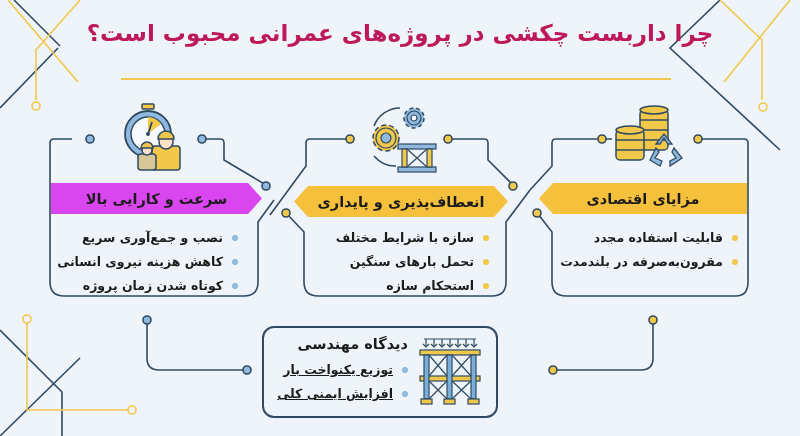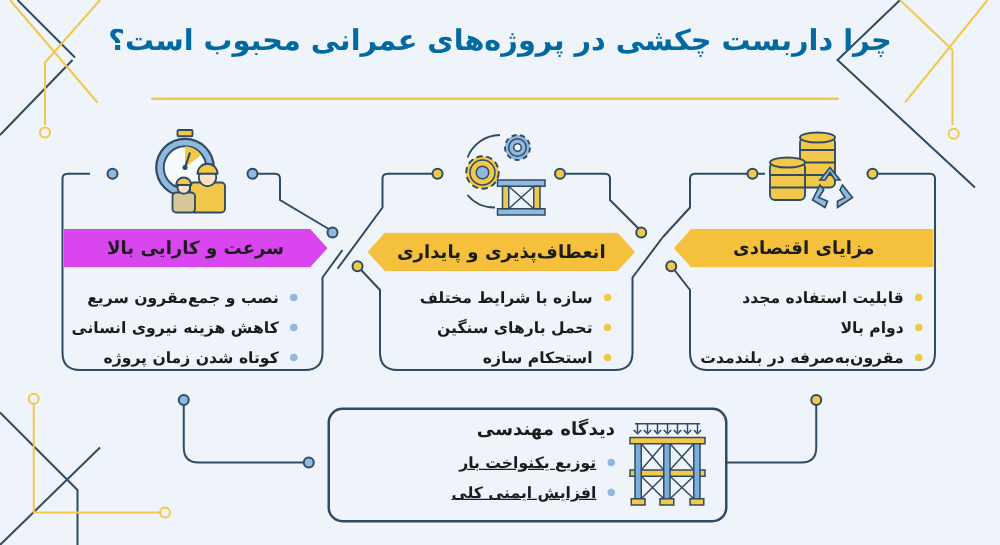--- a/index.html
+++ b/index.html
@@ -7,21 +7,21 @@
   body {
     background: #eef4fa;
     font-family: "DejaVu Sans", sans-serif;
     position: relative;
     color: #1b1b1b;
   }
   .bg-svg { position: absolute; left: 0; top: 0; width: 800px; height: 436px; }
   .title {
     position: absolute; left: 0; top: 20px; width: 800px;
     text-align: center; direction: rtl;
-    font-size: 23px; font-weight: bold; color: #0369a1;
+    font-size: 23px; font-weight: bold; color: #be185d;
   }
   .title-rule {
     position: absolute; left: 121px; top: 78px; width: 550px; height: 2px;
     background: #f2c84b;
   }
   .banner {
     position: absolute; height: 31px; direction: rtl;
     display: flex; align-items: center; justify-content: center;
     font-size: 14.5px; font-weight: bold; color: #1b1b1b;
   }
@@ -34,21 +34,21 @@
     position: absolute; direction: rtl; list-style: none;
   }
   .list li {
     font-size: 12.5px; font-weight: bold; height: 24px; line-height: 24px;
     display: flex; align-items: center; gap: 9px; white-space: nowrap;
   }
   .dot { width: 6px; height: 6px; border-radius: 50%; display: inline-block; flex: 0 0 6px; }
   .dot.blue { background: #8fb9de; }
   .dot.yellow { background: #f2c84b; }
   .eng-box {
-    position: absolute; left: 262px; top: 326px; width: 320px; height: 92px;
+    position: absolute; left: 262px; top: 326px; width: 236px; height: 92px;
     border: 2px solid #2f4a62; border-radius: 12px; background: #eef4fa;
   }
   .eng-title {
     position: absolute; right: 88px; top: 8px; direction: rtl;
     font-size: 14.5px; font-weight: bold; white-space: nowrap;
   }
   .eng-list { right: 88px; top: 30px; text-decoration: underline; }
   .icon { position: absolute; }
 </style>
 </head>
@@ -118,21 +118,21 @@
     <circle cx="50" cy="40" r="7" fill="#fce3c8" stroke="#2f4a62" stroke-width="1.5"></circle>
     <path d="M42 37 A8 8 0 0 1 58 37 Z" fill="#f2c84b" stroke="#2f4a62" stroke-width="1.5"></path>
     <rect x="22" y="52" width="18" height="16" rx="3" fill="#d7c89a" stroke="#2f4a62" stroke-width="1.5"></rect>
     <circle cx="31" cy="48" r="5" fill="#fce3c8" stroke="#2f4a62" stroke-width="1.5"></circle>
     <path d="M25 46 A6 6 0 0 1 37 46 Z" fill="#f2c84b" stroke="#2f4a62" stroke-width="1.5"></path>
   </svg>
   <div class="banner blue right-arrow" style="left:51px;top:183px;width:211px;">سرعت و کارایی بالا</div>
   <ul class="list" style="right:562px;top:226px;">
     <li>
         <span class="dot blue"></span>
-        <span>نصب و جمع‌مقرون سریع</span>
+        <span>نصب و جمع‌آوری سریع</span>
       </li>
     <li>
         <span class="dot blue"></span>
         <span>کاهش هزینه نیروی انسانی</span>
       </li>
     <li>
         <span class="dot blue"></span>
         <span>کوتاه شدن زمان پروژه</span>
       </li>
   </ul>
@@ -195,24 +195,20 @@
     </g>
   </svg>
   <div class="banner yellow left-arrow" style="left:539px;top:183px;width:208px;">مزایای اقتصادی</div>
   <ul class="list" style="right:62px;top:226px;">
     <li>
         <span class="dot yellow"></span>
         <span>قابلیت استفاده مجدد</span>
       </li>
     <li>
         <span class="dot yellow"></span>
-        <span>دوام بالا</span>
-      </li>
-    <li>
-        <span class="dot yellow"></span>
         <span>مقرون‌به‌صرفه در بلندمدت</span>
       </li>
   </ul>
 </section>
 
 <section class="eng-box">
   <svg class="icon" style="right:14px;top:10px" width="64" height="68" viewBox="0 0 64 68">
     <g stroke="#2f4a62" stroke-width="1.2" fill="none">
       <path d="M6 1 L58 1"></path>
       <path d="M8 1 L8 8 M16 1 L16 8 M24 1 L24 8 M32 1 L32 8 M40 1 L40 8 M48 1 L48 8 M56 1 L56 8"></path>

